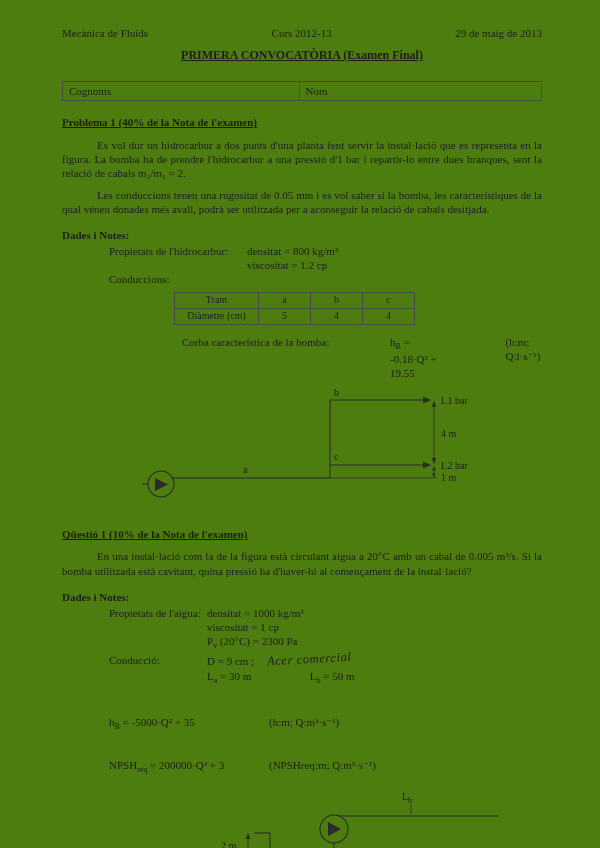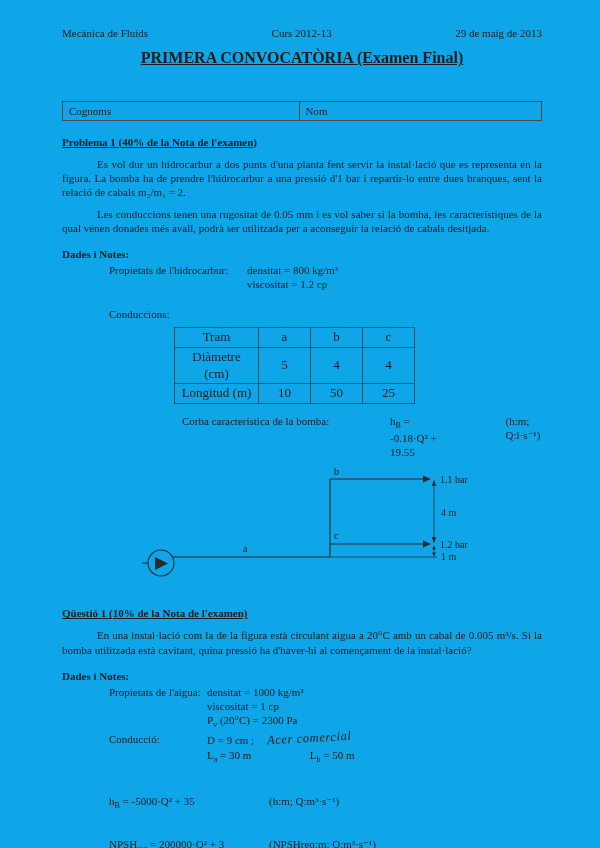--- a/index.html
+++ b/index.html
@@ -1,38 +1,38 @@
 <!DOCTYPE html>
 <html><head>
 <meta charset="utf-8">
 <style>
   * { margin:0; padding:0; box-sizing:border-box; }
   html,body { background:#8f8f8f; }
   .page {
-    width:600px; height:848px; margin:0 auto; background:#0ea5e9; color:#1c1c1c;
+    width:600px; height:848px; margin:0 auto; background:#4d7c0f; color:#1c1c1c;
     font-family:"Liberation Serif","DejaVu Serif",serif; font-size:11px; line-height:1.28;
     padding:26px 58px 0 62px; position:relative; overflow:hidden;
   }
   .doc-header { display:flex; justify-content:space-between; }
-  .doc-title { margin-top:8px; text-align:center; font-weight:bold; font-size:16px; }
+  .doc-title { margin-top:8px; text-align:center; font-weight:bold; font-size:12px; }
   .doc-title span { text-decoration:underline; }
-  .name-table { display:flex; margin-top:32px; border:1px solid #4a4a4a; height:20px; }
+  .name-table { display:flex; margin-top:18px; border:1px solid #4a4a4a; height:20px; }
   .name-cell { padding:2px 6px; }
   .cell-surname { width:49.5%; border-right:1px solid #4a4a4a; }
   .cell-name { flex:1; }
   .sec-heading { margin-top:14px; font-weight:bold;text-decoration:underline; }
   .sec-heading span { text-decoration:underline; }
   .q-heading { margin-top:17px; }
   .para { margin-top:8px; text-align:justify; text-indent:35px; }
   .notes { margin-top:12px; font-weight:bold; }
   .prop-row { display:flex; margin-top:2px; padding-left:47px; }
   .prop-label { width:138px; flex:none; }
   .q-prop-label { width:98px; flex:none; }
-  .simple-row { margin-top:16px; padding-left:47px; }
-  .pipes-table { border-collapse:collapse; margin:6px 0 0 112px; font-size:13px; text-align:center; }
+  .simple-row { margin-top:0; padding-left:47px; }
+  .pipes-table { border-collapse:collapse; margin:6px 0 0 112px; font-size:10px; text-align:center; }
   .pipes-table td { border:1px solid #4a4a4a; padding:1px 4px; }
   .pipes-table td.rowlab { width:84px; }
   .pipes-table td.val { width:52px; }
   .curve-row { display:flex; margin-top:10px; padding-left:120px;gap:32px; }
   .curve-label { width:176px; flex:none; }
   .units { margin-left:26px; }
   sub { font-size:8px; }
   .fig1 { margin:8px 0 0 78px; display:block; }
   .fig2 { margin:12px 0 0 152px; display:block; }
   .hand { display:inline-block; font-style:italic; font-size:12.5px; letter-spacing:.6px;
@@ -94,26 +94,20 @@
       <td class="rowlab">Tram</td>
       <td class="val">a</td>
       <td class="val">b</td>
       <td class="val">c</td>
     </tr>
     <tr>
       <td class="rowlab">Diàmetre (cm)</td>
       <td class="val">5</td>
       <td class="val">4</td>
       <td class="val">4</td>
-    </tr>
-    <tr>
-      <td class="rowlab">Longitud (m)</td>
-      <td class="val">10</td>
-      <td class="val">50</td>
-      <td class="val">25</td>
     </tr>
   </tbody>
     </table>
 
   <div class="curve-row">
     <span class="curve-label">Corba característica de la bomba:</span>
     <span><span>h</span><sub>B</sub><span> = -0.18·Q² + 19.55</span></span>
     <span class="units">(h:m; Q:l·s⁻¹)</span>
   </div>
 

